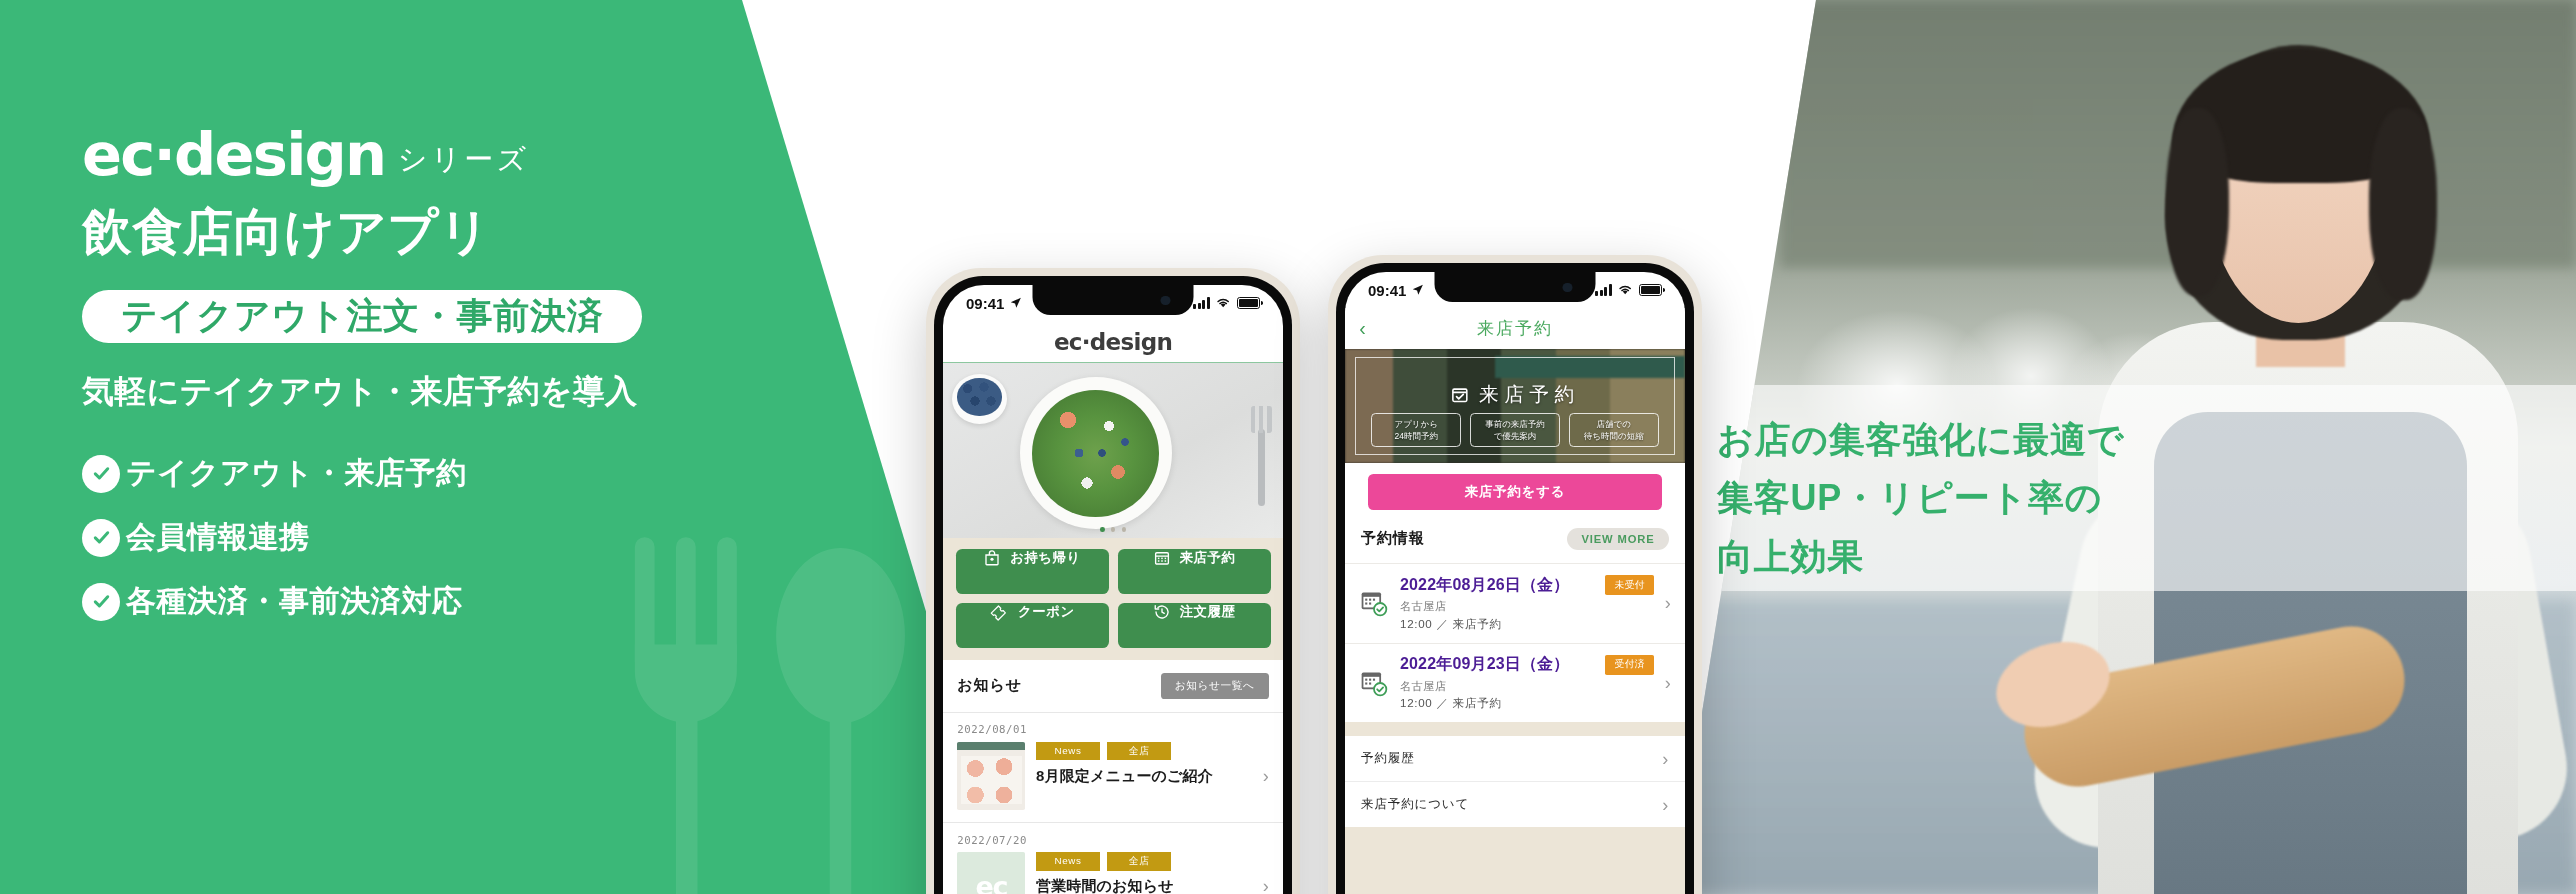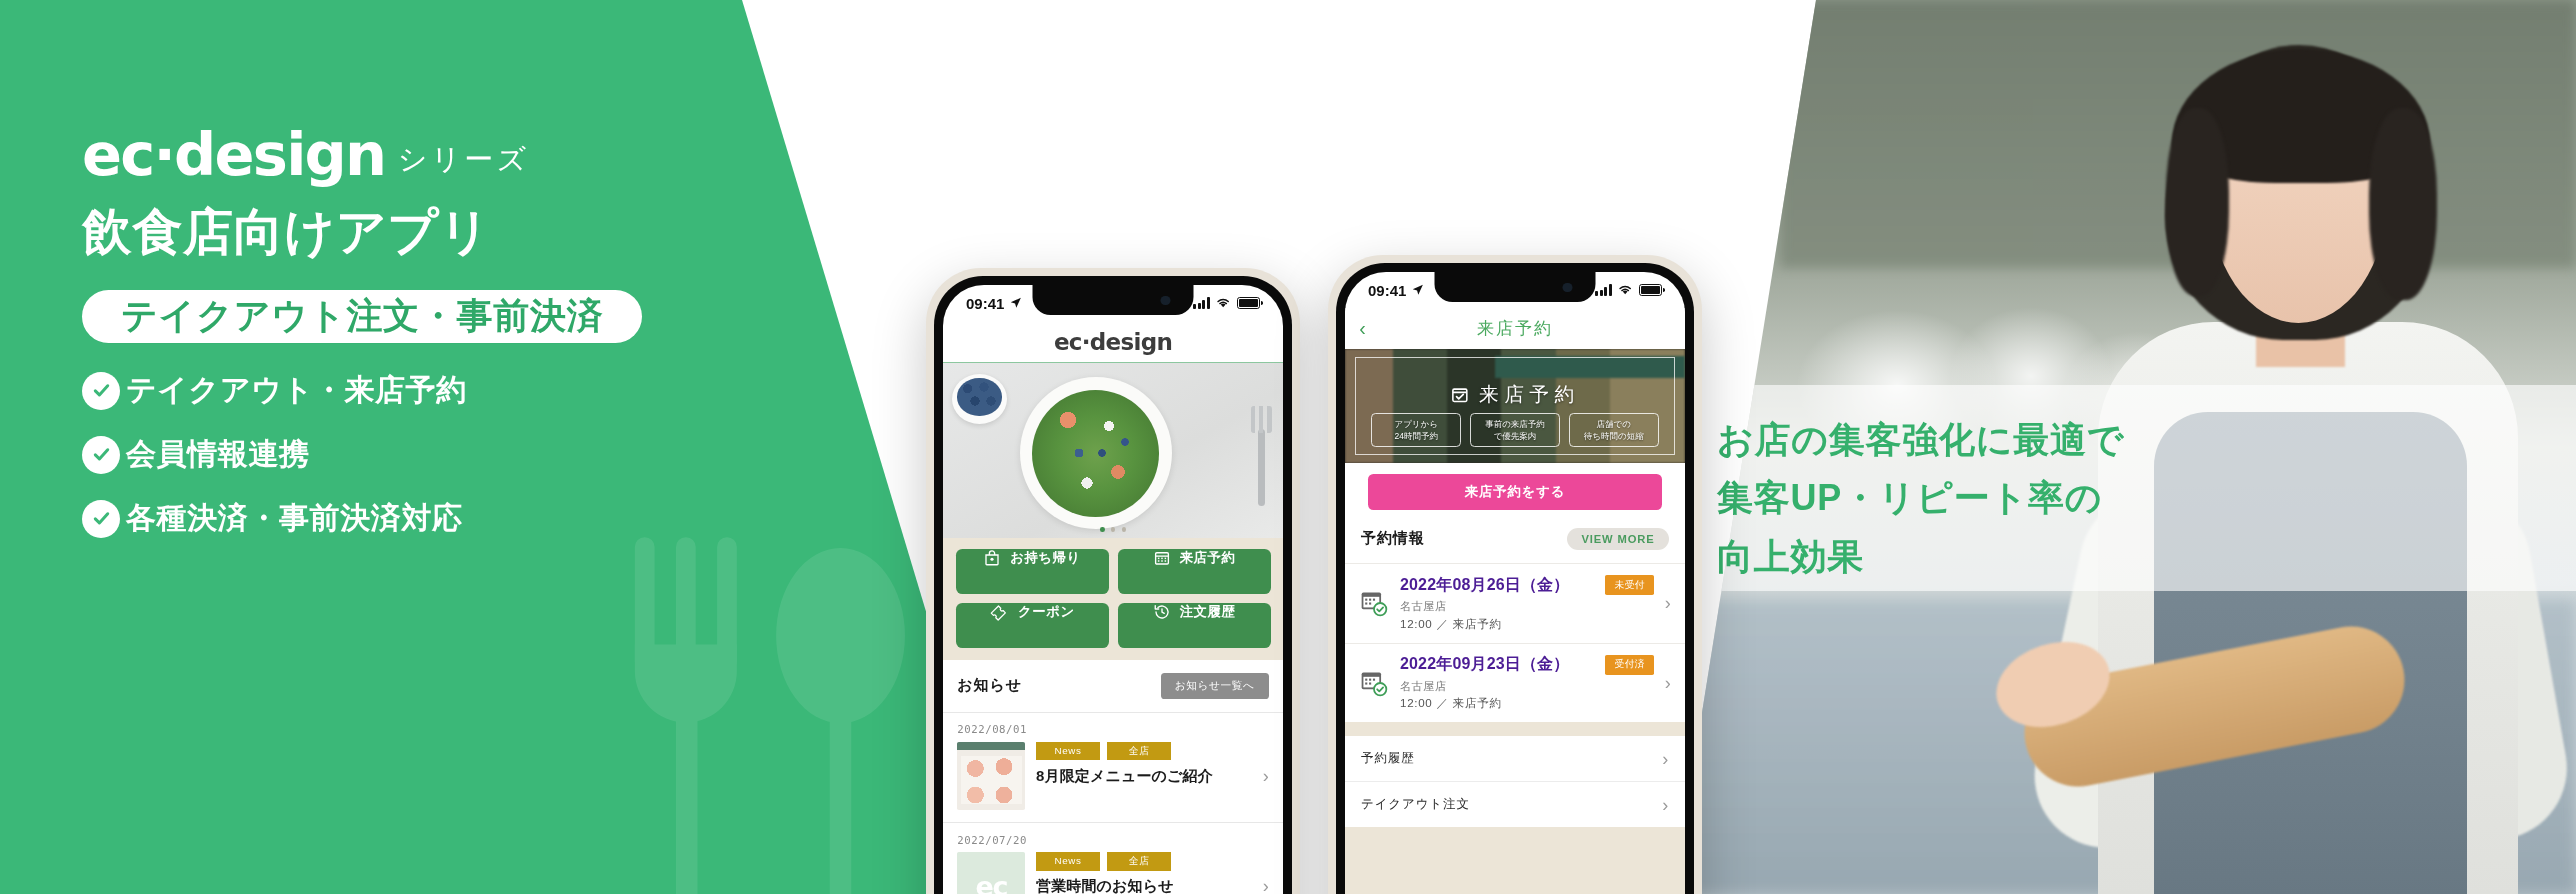--- a/index.html
+++ b/index.html
@@ -306,20 +306,21 @@
   <div class="left-copy">
     <div class="logo-row">
       <div class="logo-wordmark">ec·design</div>
       <div class="logo-series">シリーズ</div>
     </div>
 
     <h1 class="headline">飲食店向けアプリ</h1>
 
     <div class="pill">テイクアウト注文・事前決済</div>
 
+    <div class="subcopy">気軽にテイクアウト・来店予約を導入</div>
 
     <ul class="bullets">
       <li>
         <span class="check">
           <svg width="23" height="23" viewBox="0 0 26 26">
               <path d="M6 13.4 l4.6 4.6 L20 7.6" fill="none" stroke="#3bb878" stroke-width="3.4" stroke-linecap="round" stroke-linejoin="round"></path>
             </svg>
         </span>
         <span class="bullet-label">テイクアウト・来店予約</span>
       </li>
@@ -595,21 +596,21 @@
           <span class="chev">›</span>
         </div>
 
         <div class="p2-gap"></div>
 
         <div class="p2-link">
           <span>予約履歴</span>
           <span class="chev">›</span>
         </div>
         <div class="p2-link">
-          <span>テイクアウト注文</span>
+          <span>来店予約について</span>
           <span class="chev">›</span>
         </div>
         <div class="p2-tail"></div>
       </div>
     </div>
   </div>
 
 </div>
 
 

